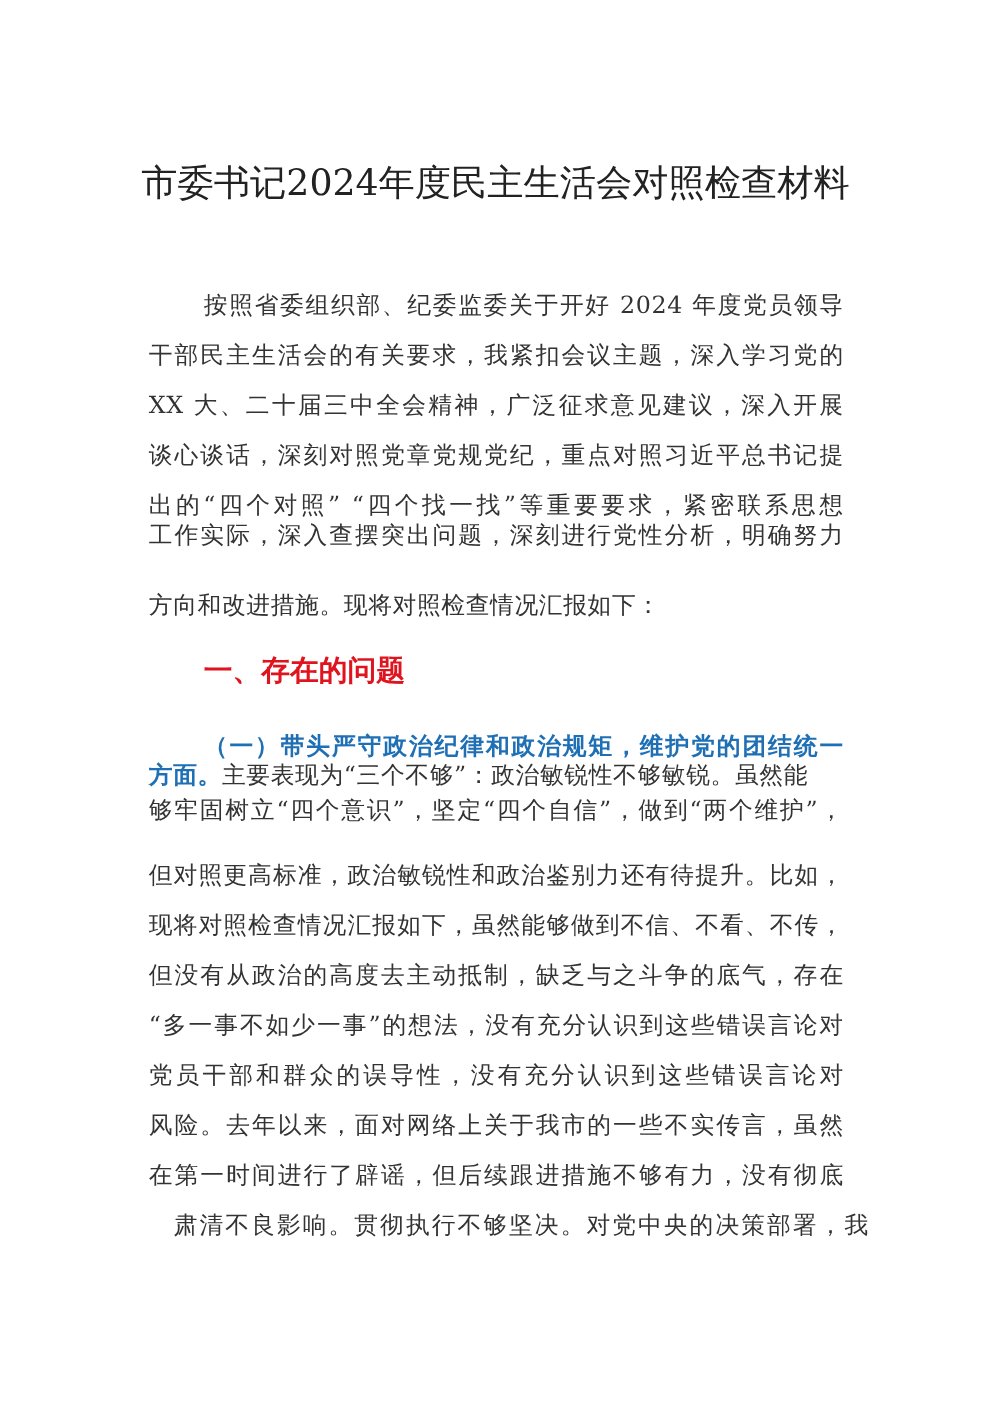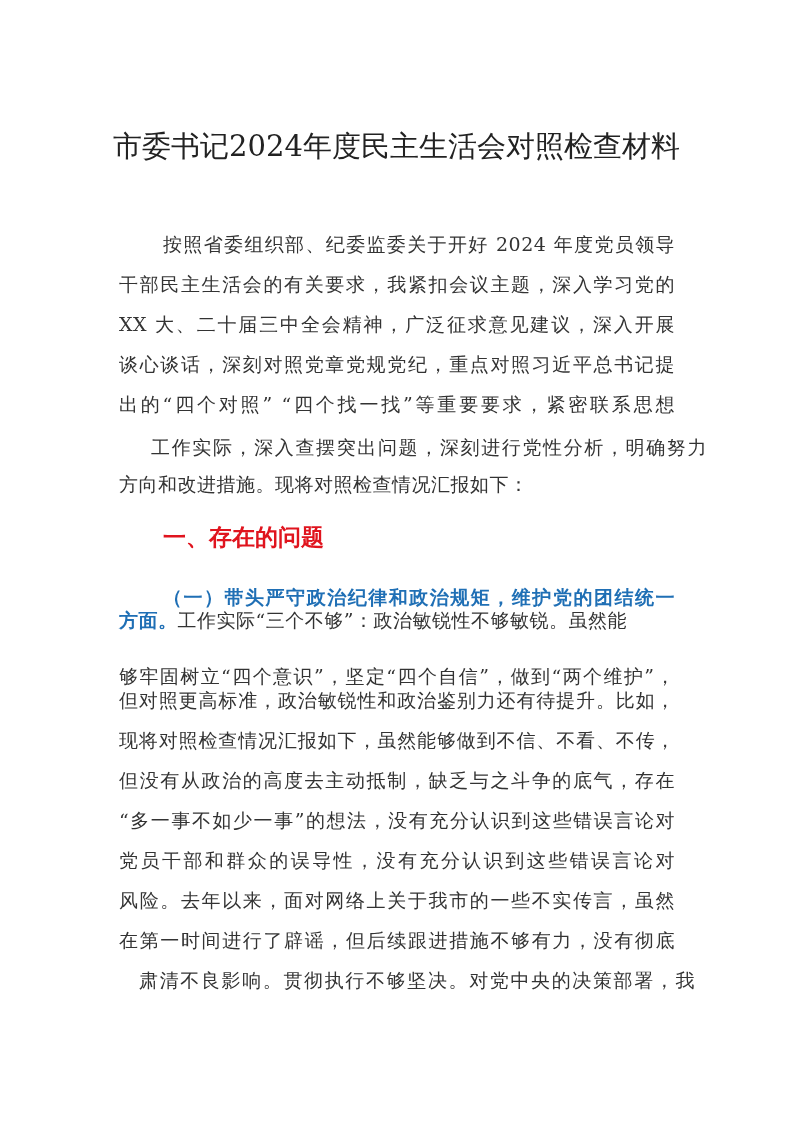--- a/index.html
+++ b/index.html
@@ -38,30 +38,30 @@
 
 <div class="page">
   <div class="title l1">市委书记2024年度民主生活会对照检查材料</div>
 
   <div class="body" style="top:230px;">
     <div class="line indent" style="top:0px;">按照省委组织部、纪委监委关于开好 2024 年度党员领导</div>
     <div class="line" style="top:40px;">干部民主生活会的有关要求，我紧扣会议主题，深入学习党的</div>
     <div class="line" style="top:80px;">XX 大、二十届三中全会精神，广泛征求意见建议，深入开展</div>
     <div class="line" style="top:120px;">谈心谈话，深刻对照党章党规党纪，重点对照习近平总书记提</div>
     <div class="line" style="top:160px;">出的“四个对照” “四个找一找”等重要要求，紧密联系思想</div>
-    <div class="line" style="top:203px;margin-left:32px;">工作实际，深入查摆突出问题，深刻进行党性分析，明确努力</div>
+    <div class="line" style="top:184px;">工作实际，深入查摆突出问题，深刻进行党性分析，明确努力</div>
     <div class="line last" style="top:240px;">方向和改进措施。现将对照检查情况汇报如下：</div>
 
     <div class="h1" style="top:293px;">一、存在的问题</div>
 
     <div class="line indent blue" style="top:353px;">（一）带头严守政治纪律和政治规矩，维护党的团结统一</div>
     <div class="line last" style="top:376px;">
-      <span class="blue">方面。</span><span>工作实际“三个不够”：政治敏锐性不够敏锐。虽然能</span>
+      <span class="blue">方面。</span><span>主要表现为“三个不够”：政治敏锐性不够敏锐。虽然能</span>
     </div>
-    <div class="line" style="top:432px;">够牢固树立“四个意识”，坚定“四个自信”，做到“两个维护”，</div>
+    <div class="line" style="top:404px;">够牢固树立“四个意识”，坚定“四个自信”，做到“两个维护”，</div>
     <div class="line" style="top:456px;">但对照更高标准，政治敏锐性和政治鉴别力还有待提升。比如，</div>
     <div class="line" style="top:496px;">现将对照检查情况汇报如下，虽然能够做到不信、不看、不传，</div>
     <div class="line" style="top:536px;">但没有从政治的高度去主动抵制，缺乏与之斗争的底气，存在</div>
     <div class="line" style="top:576px;">“多一事不如少一事”的想法，没有充分认识到这些错误言论对</div>
     <div class="line" style="top:616px;">党员干部和群众的误导性，没有充分认识到这些错误言论对</div>
     <div class="line" style="top:656px;">风险。去年以来，面对网络上关于我市的一些不实传言，虽然</div>
     <div class="line" style="top:696px;">在第一时间进行了辟谣，但后续跟进措施不够有力，没有彻底</div>
     <div class="line" style="top:736px;margin-left:20px;">肃清不良影响。贯彻执行不够坚决。对党中央的决策部署，我</div>
   </div>
 </div>

